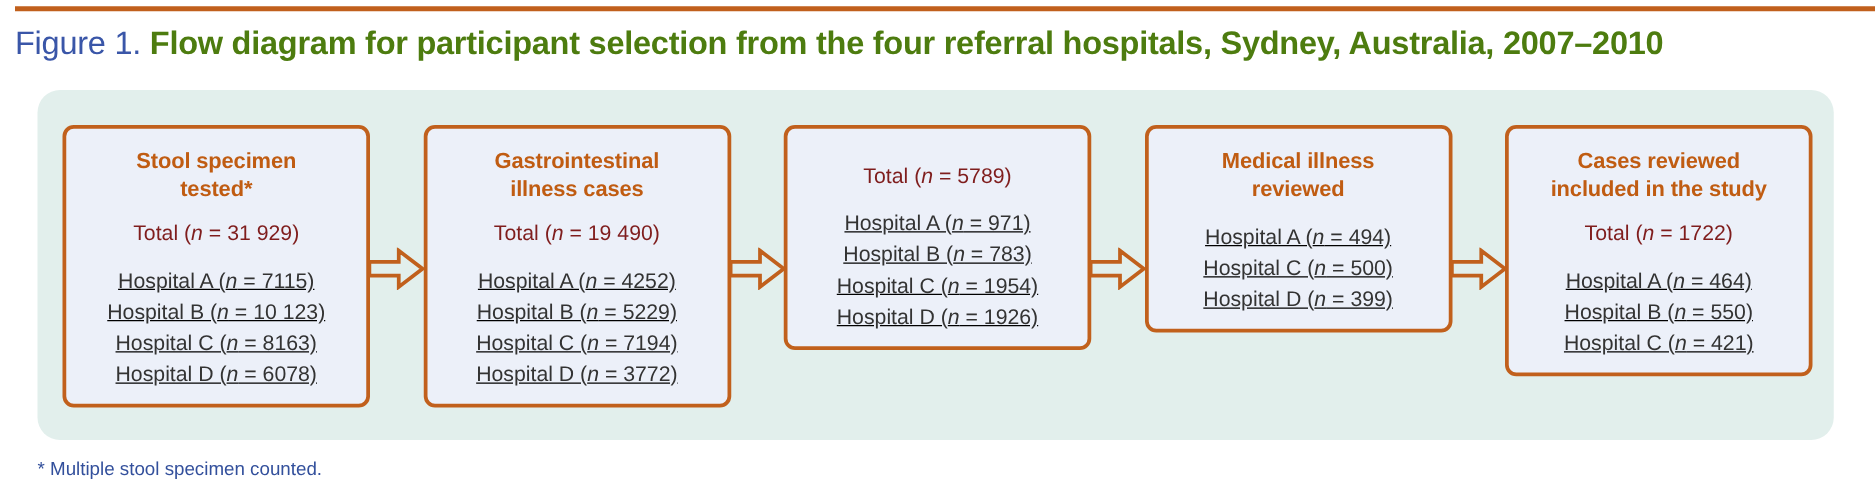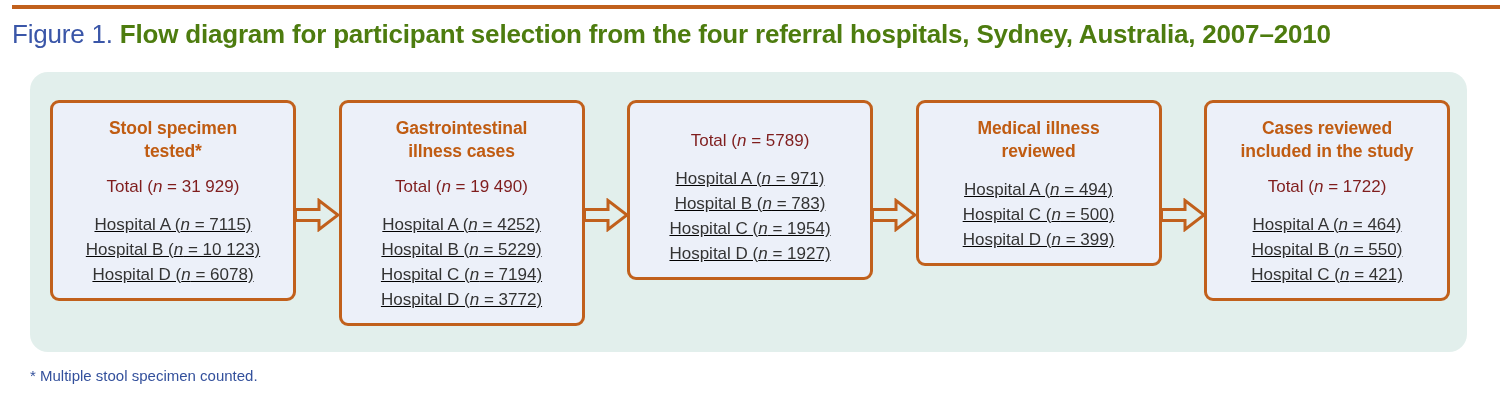--- a/index.html
+++ b/index.html
@@ -145,20 +145,21 @@
 
 <div id="flow-row">
 
   <div class="flow-box">
     <div class="box-heading">Stool specimen
 tested*</div>
     <div class="box-total"><span>Total (</span><span class="ital">n</span><span> = 31 929)</span></div>
     <div class="box-rows">
       <div class="box-row"><span>Hospital A (</span><span class="ital">n</span><span> = 7115)</span></div>
       <div class="box-row"><span>Hospital B (</span><span class="ital">n</span><span> = 10 123)</span></div>
+      <div class="box-row"><span>Hospital C (</span><span class="ital">n</span><span> = 8163)</span></div>
       <div class="box-row"><span>Hospital D (</span><span class="ital">n</span><span> = 6078)</span></div>
     </div>
   </div>
 
   <div class="arrow-cell">
     <svg width="46" height="34" viewBox="0 0 46 34">
       <path d="M1.5 11.5 H25 V2.5 L44 17 L25 31.5 V22.5 H1.5 Z" fill="none" stroke="#c1601c" stroke-width="3" stroke-linejoin="miter"></path>
     </svg>
   </div>
 
@@ -179,21 +180,21 @@
       <path d="M1.5 11.5 H25 V2.5 L44 17 L25 31.5 V22.5 H1.5 Z" fill="none" stroke="#c1601c" stroke-width="3" stroke-linejoin="miter"></path>
     </svg>
   </div>
 
   <div class="flow-box">
     <div class="box-total"><span>Total (</span><span class="ital">n</span><span> = 5789)</span></div>
     <div class="box-rows">
       <div class="box-row"><span>Hospital A (</span><span class="ital">n</span><span> = 971)</span></div>
       <div class="box-row"><span>Hospital B (</span><span class="ital">n</span><span> = 783)</span></div>
       <div class="box-row"><span>Hospital C (</span><span class="ital">n</span><span> = 1954)</span></div>
-      <div class="box-row"><span>Hospital D (</span><span class="ital">n</span><span> = 1927)</span></div>
+      <div class="box-row"><span>Hospital D (</span><span class="ital">n</span><span> = 1926)</span></div>
     </div>
   </div>
 
   <div class="arrow-cell">
     <svg width="46" height="34" viewBox="0 0 46 34">
       <path d="M1.5 11.5 H25 V2.5 L44 17 L25 31.5 V22.5 H1.5 Z" fill="none" stroke="#c1601c" stroke-width="3" stroke-linejoin="miter"></path>
     </svg>
   </div>
 
   <div class="flow-box">

